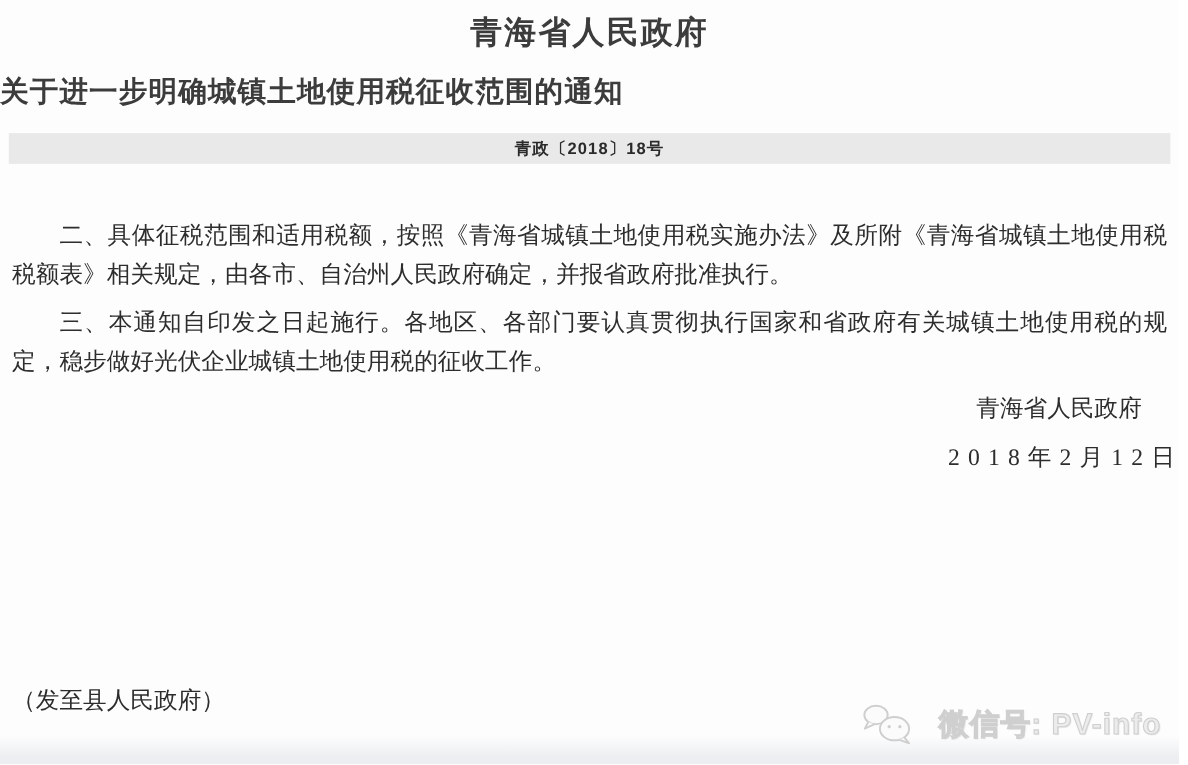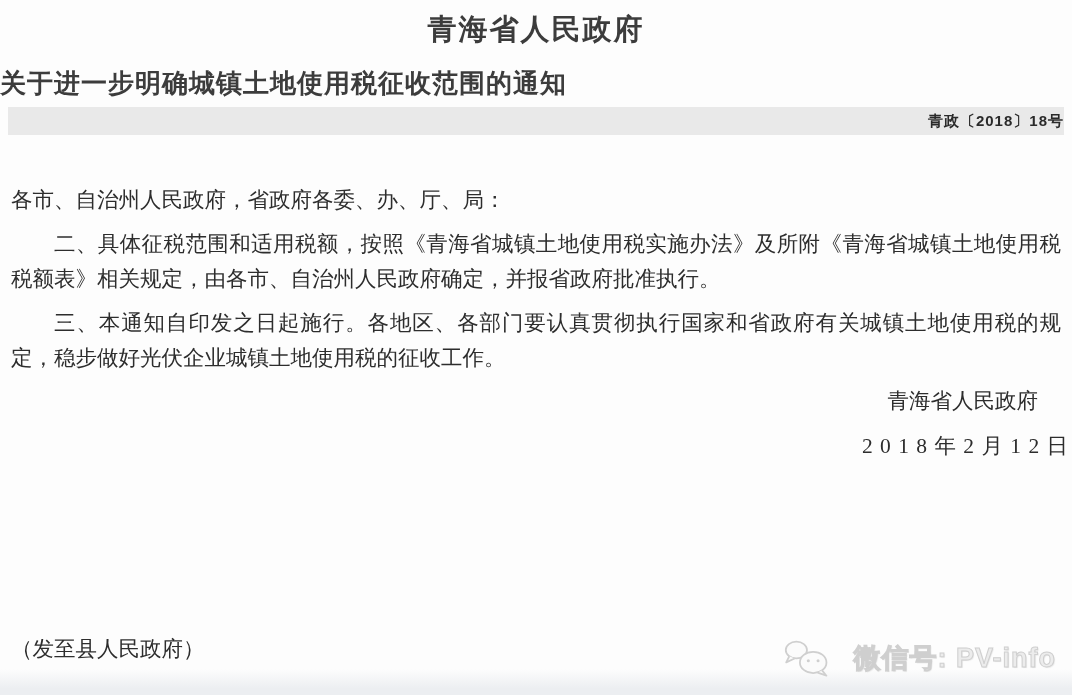--- a/index.html
+++ b/index.html
@@ -25,26 +25,26 @@
   .notice-title {
     margin: 16px 0 0;
     text-align: left;
     font-family: "Liberation Sans", "DejaVu Sans", sans-serif;
     font-weight: bold;
     font-size: 26px;
     color: #3c3c3c;
     letter-spacing: 1px;
   }
   .doc-number-bar {
-    margin: 6px 8px 0;
+    margin: 20px 8px 0;
     height: 28px;
     background: #e9e9e9;
     display: flex;
     align-items: center;
-    justify-content: flex-end;
+    justify-content: center;
     font-family: "Liberation Sans", "DejaVu Sans", sans-serif;
     font-weight: bold;
     font-size: 15px;
     color: #2a2a2a;
     letter-spacing: 1px;
   }
   .doc-body {
     margin: 48px 11px 0;
     font-size: 21.5px;
     line-height: 35px;
@@ -59,21 +59,21 @@
     text-align: right;
     font-size: 21.5px;
     line-height: 30px;
     color: #2d2d2d;
   }
   .sig-org  { padding-right: 34px; }
   .sig-date { padding-right: 3px; letter-spacing: 1px; margin-top: 15px; }
   .distribution-note {
     position: absolute;
     left: 11px;
-    bottom: 32px;
+    bottom: 44px;
     font-size: 21.5px;
     color: #2d2d2d;
   }
   .watermark {
     position: absolute;
     right: 16px;
     bottom: 18px;
     display: flex;
     align-items: center;
     gap: 24px;
@@ -107,21 +107,20 @@
 
   <h1 class="org-title">青海省人民政府</h1>
 
   <h2 class="notice-title">关于进一步明确城镇土地使用税征收范围的通知</h2>
 
   <div class="doc-number-bar">
     <span>青政〔2018〕18号</span>
   </div>
 
   <div class="doc-body">
-    <p class="salutation">各市、自治州人民政府，省政府各委、办、厅、局：</p>
     <p class="body-para">二、具体征税范围和适用税额，按照《青海省城镇土地使用税实施办法》及所附《青海省城镇土地使用税税额表》相关规定，由各市、自治州人民政府确定，并报省政府批准执行。</p>
     <p class="body-para">三、本通知自印发之日起施行。各地区、各部门要认真贯彻执行国家和省政府有关城镇土地使用税的规定，稳步做好光伏企业城镇土地使用税的征收工作。</p>
   </div>
 
   <div class="signature-block">
     <div class="sig-org">青海省人民政府</div>
     <div class="sig-date">2 0 1 8 年 2 月 1 2 日</div>
   </div>
 
   <div class="distribution-note">（发至县人民政府）</div>

